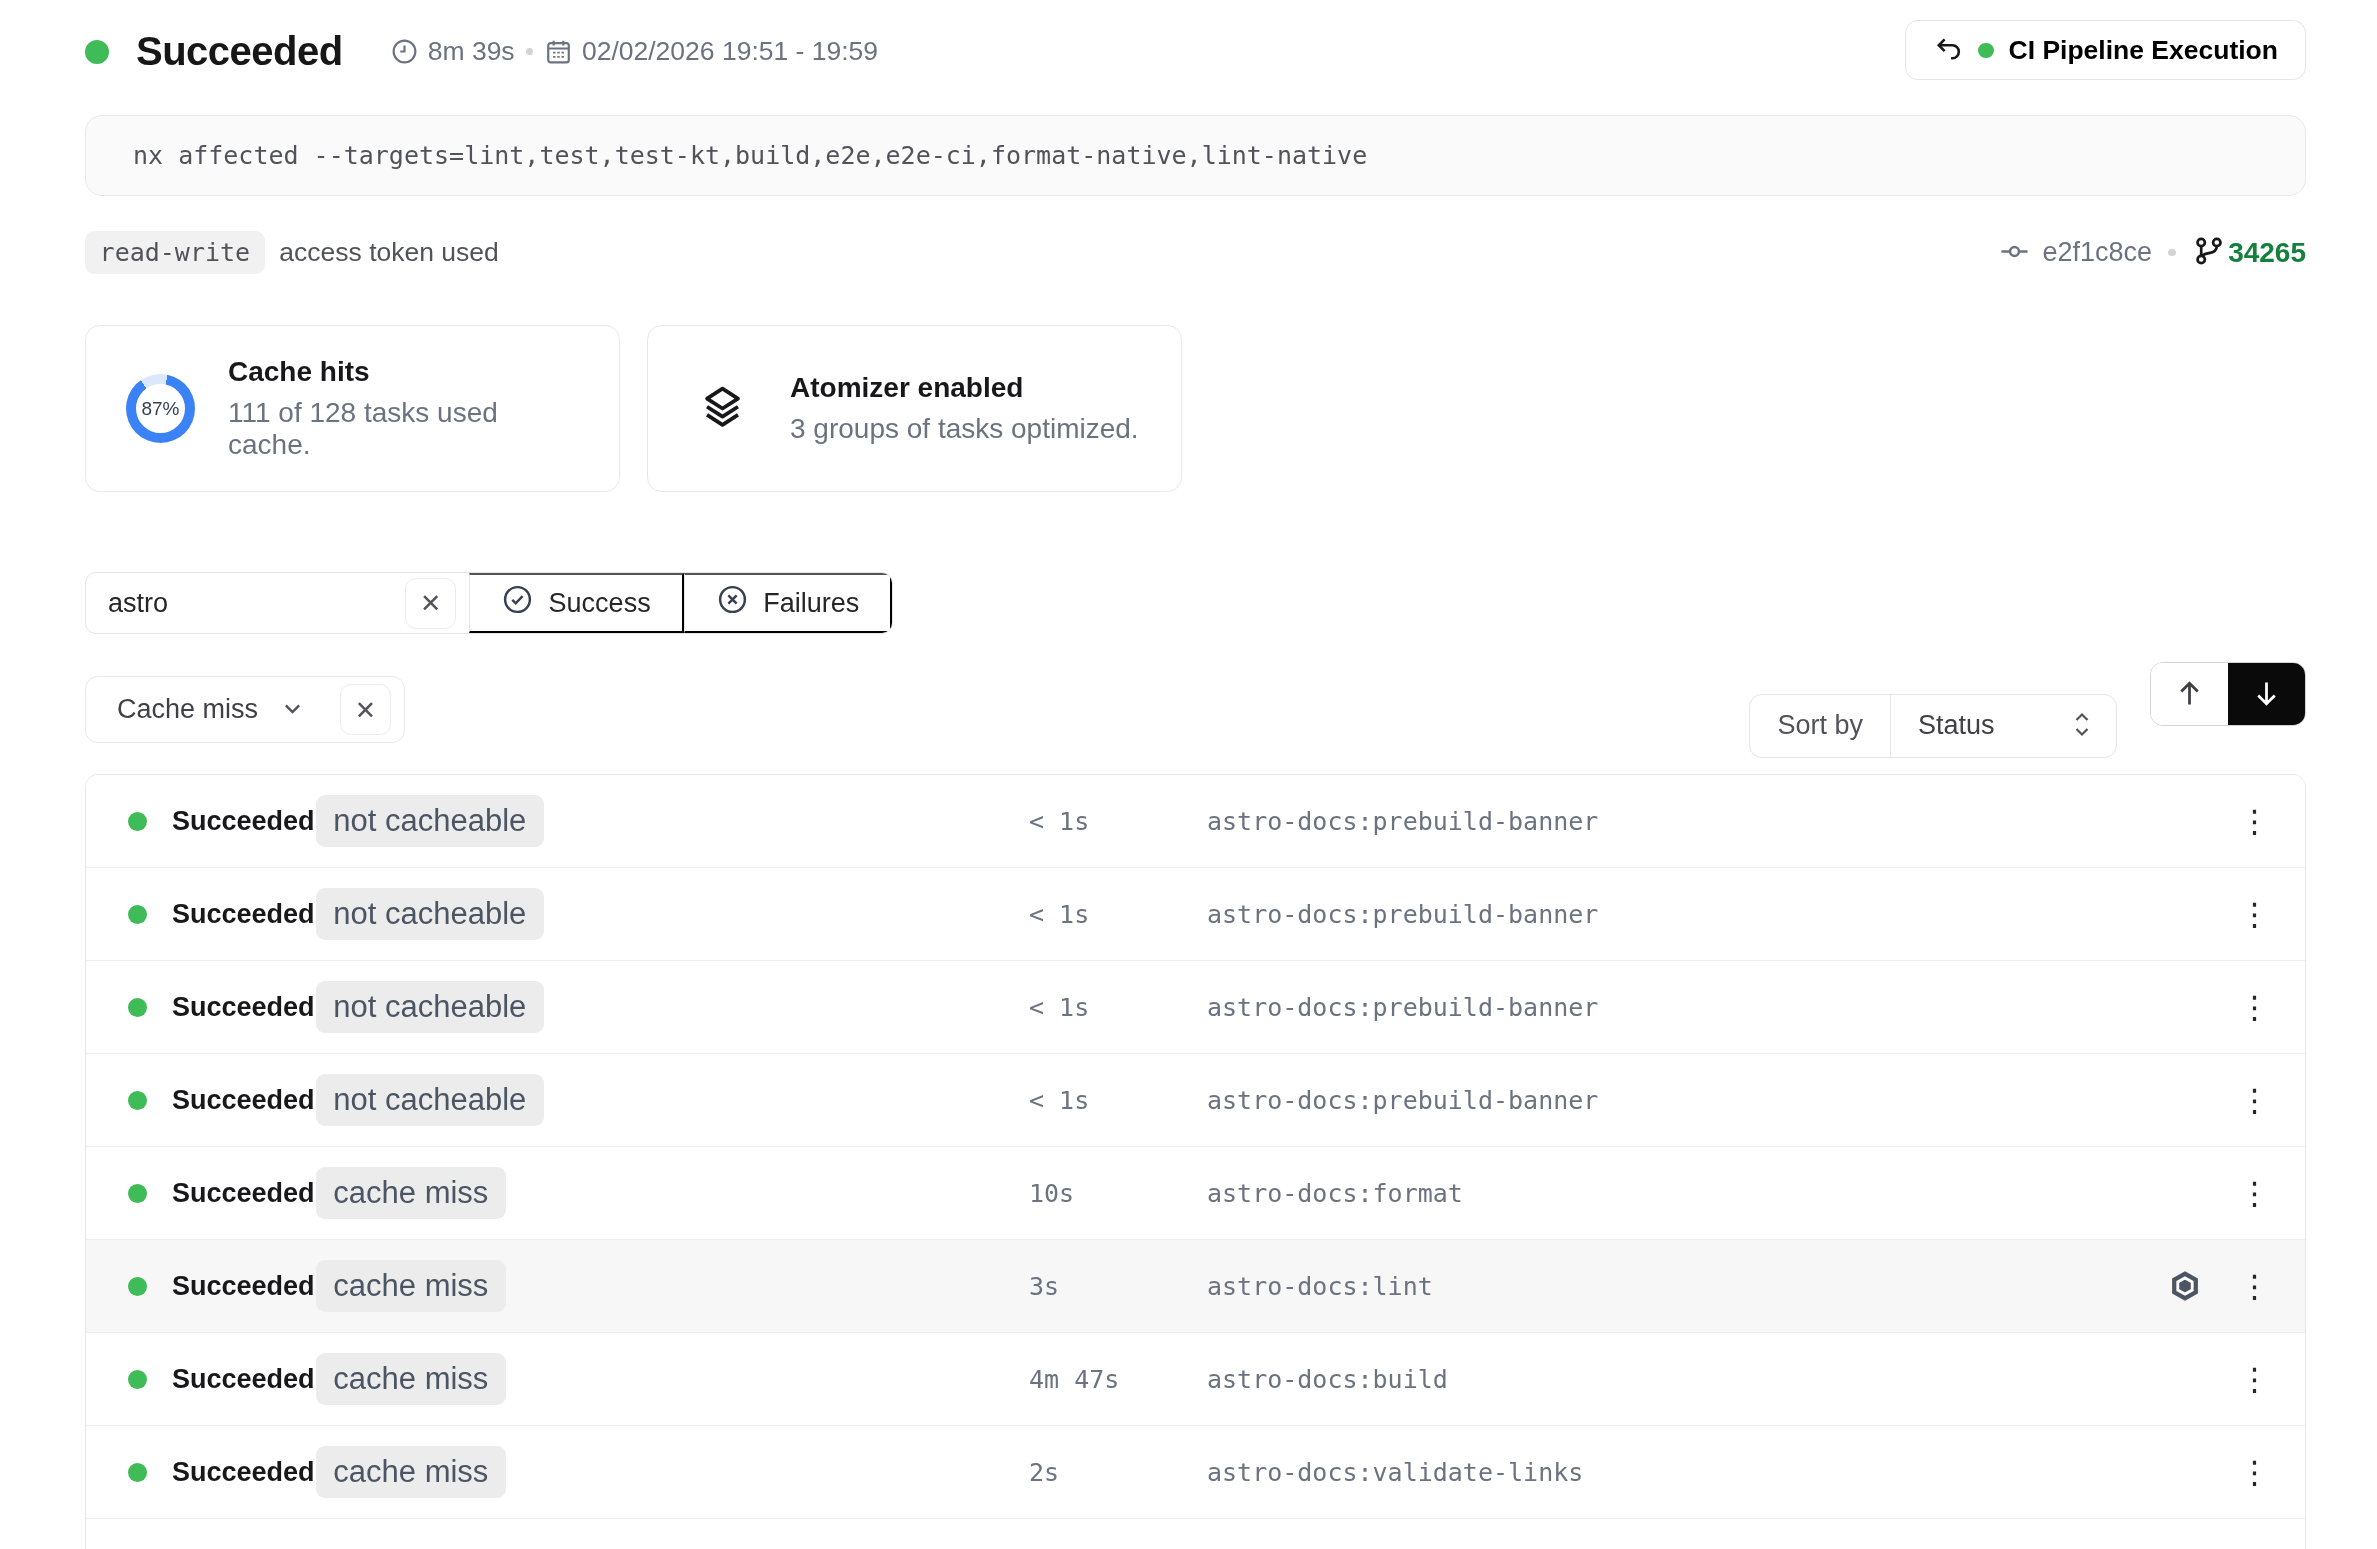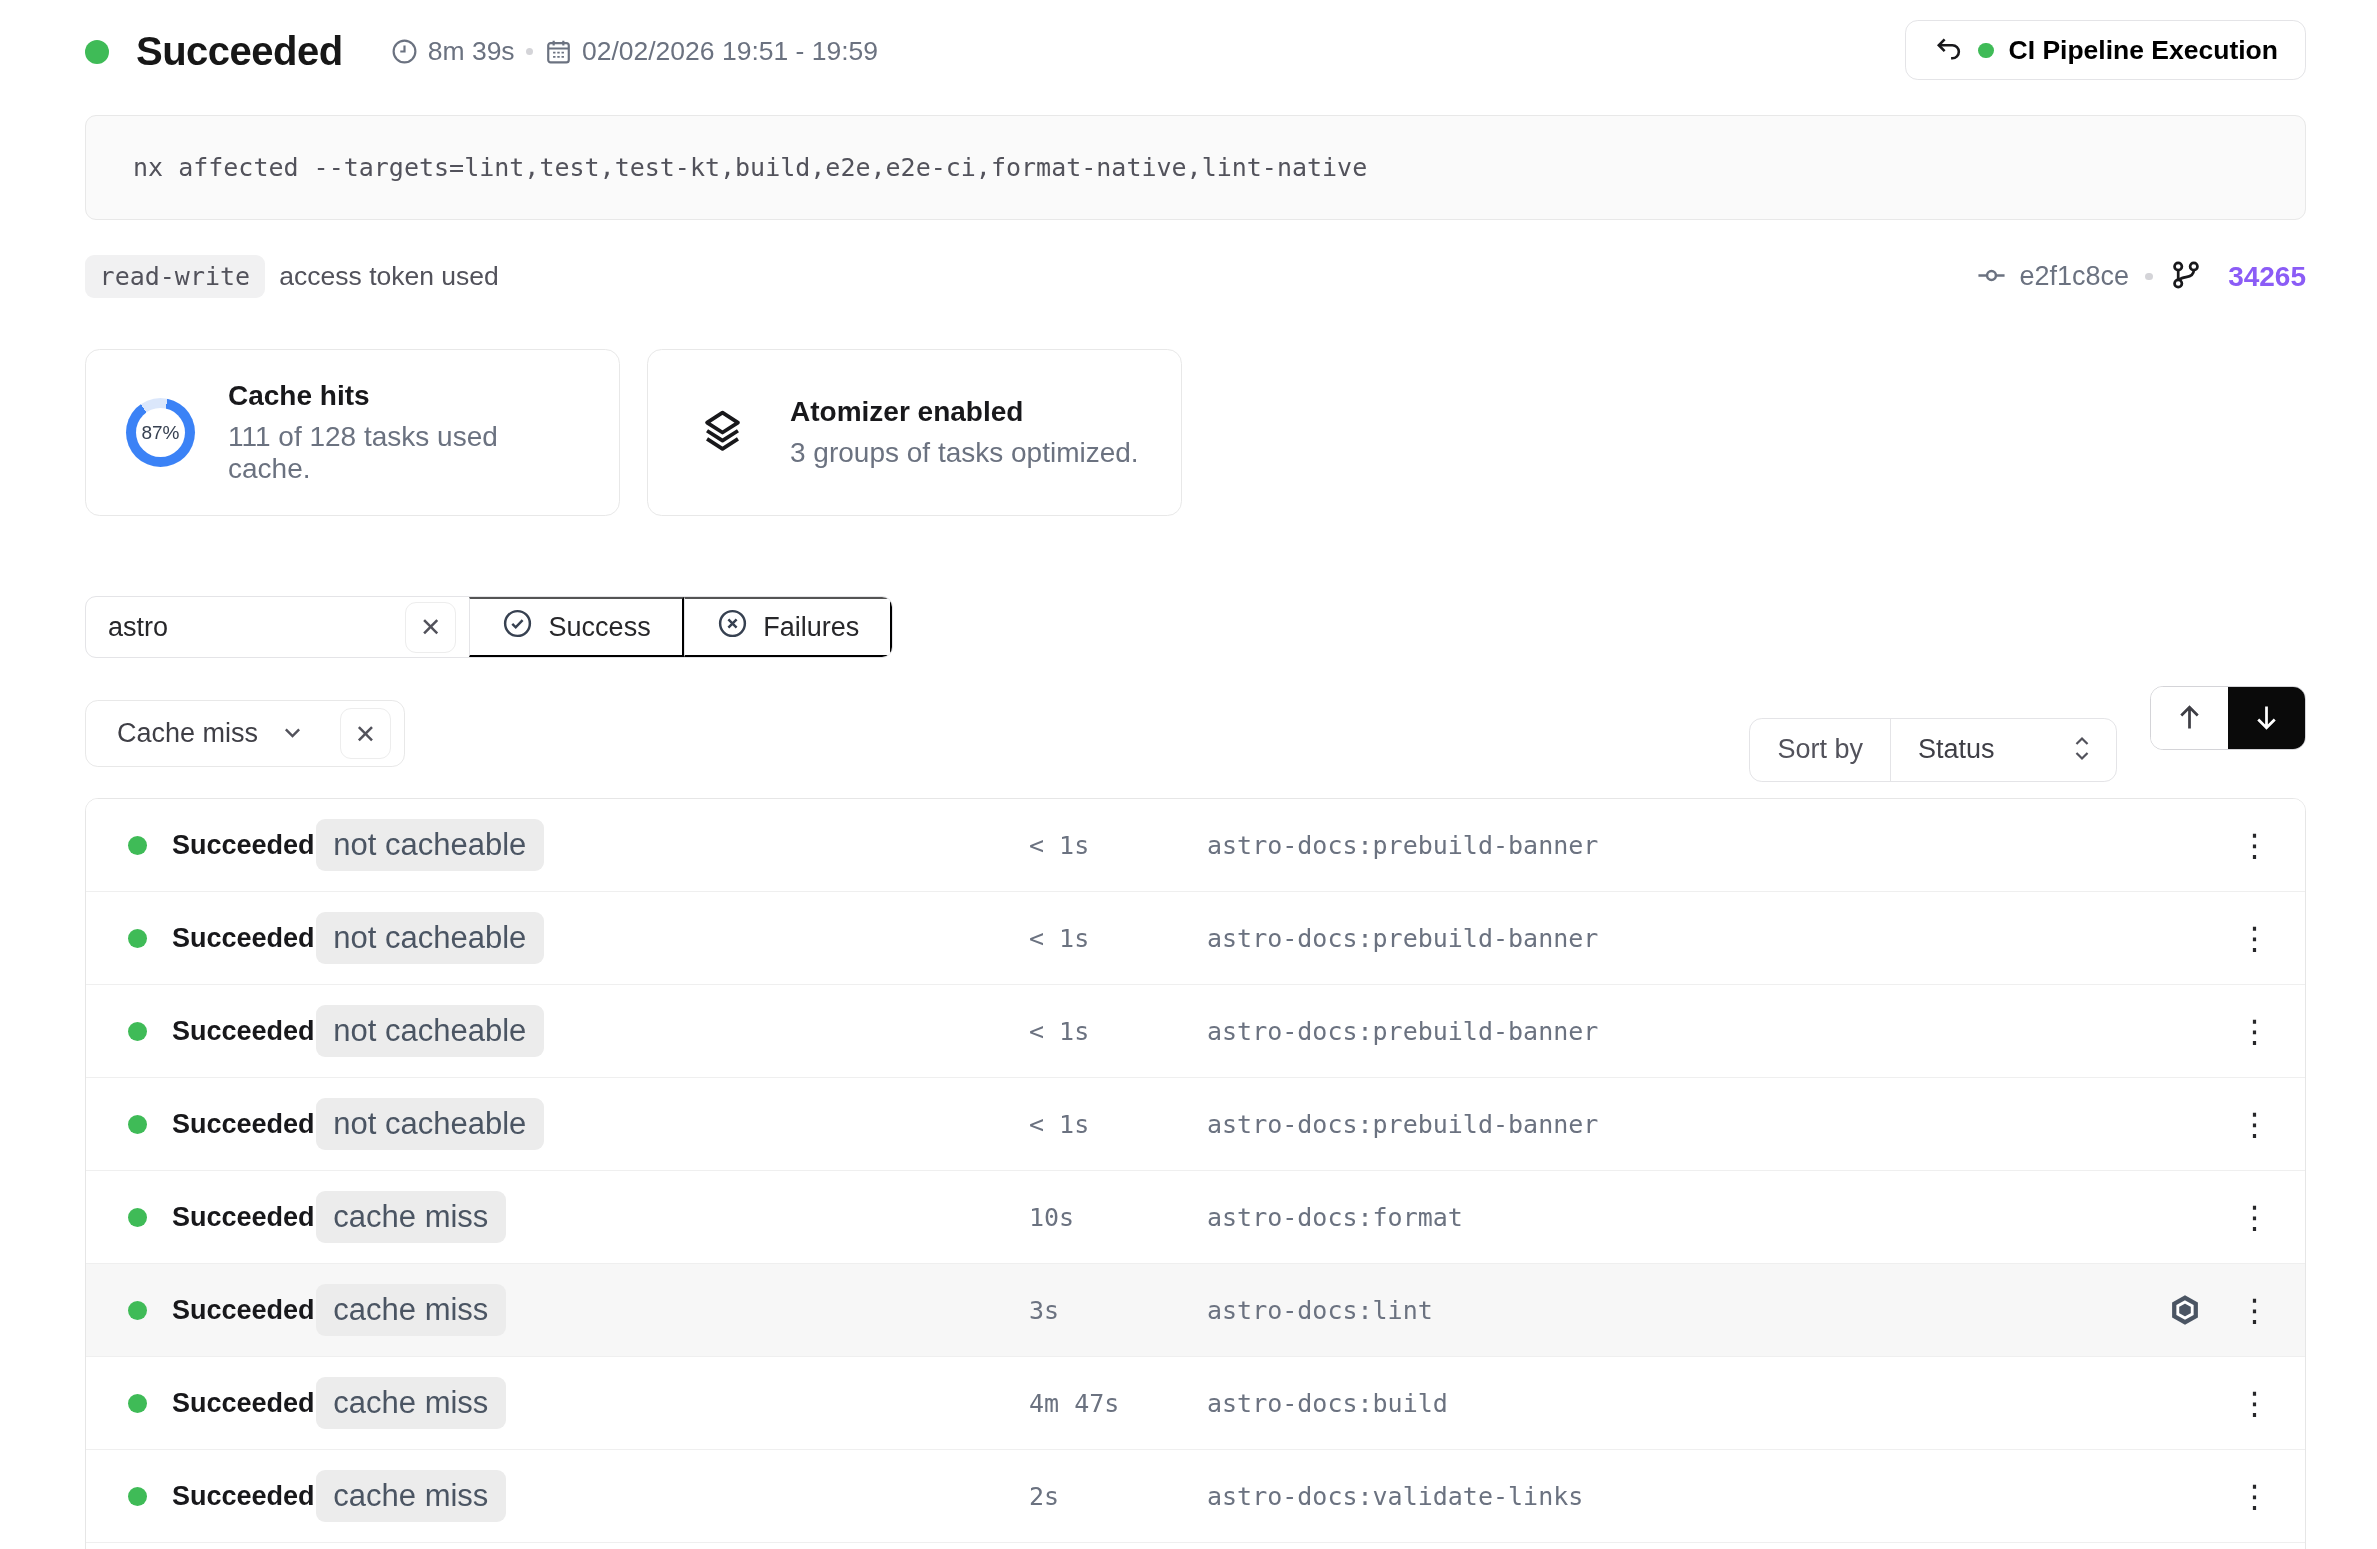--- a/index.html
+++ b/index.html
@@ -14,31 +14,31 @@
   .page-title { font-size: 40px; font-weight: 700; margin-left: 27px; letter-spacing: -0.5px; }
   .meta { display: flex; align-items: center; color: #6b7280; font-size: 26.5px; margin-left: 47px; gap: 9px; }
   .meta svg { display: block; }
   .sep-dot { width: 7.3px; height: 7.3px; border-radius: 50%; background: #d4d4d8; margin: 0 11px; }
   .pipeline-btn { position: absolute; right: 0; top: -2.7px; height: 60px; display: flex; align-items: center;
     gap: 14.6px; border: 0.9px solid #e4e4e7; border-radius: 12.8px; padding: 0 27px; background: #fff; cursor: pointer; }
   .pipeline-btn .mini-dot { width: 15.5px; height: 15.5px; border-radius: 50%; background: var(--green); }
   .pipeline-btn .lbl { font-size: 26.5px; font-weight: 700; }
 
   
-  .command-box { margin-top: 35px; height: 105px; background: #fafafa; border: 0.9px solid #e8e8e8;
-    border-radius: 11px; display: flex; align-items: center; padding: 12px 47px; }
+  .command-box { margin-top: 35px; height: 81px; background: #fafafa; border: 0.9px solid #e8e8e8;
+    border-radius: 17px; display: flex; align-items: center; padding: 12px 47px; }
   .command-box code { font-size: 25px; color: #52525b; }
 
   
   .token-row { margin-top: 31px; height: 51px; display: flex; align-items: center; position: relative; text-align: right; }
   .token-badge { background: #f1f1f2; border-radius: 9px; padding: 7.3px 14.6px; font-size: 25px; color: #52525b; }
   .token-text { font-size: 26.5px; color: #52525b; margin-left: 14.6px; }
   .vcs { position: absolute; right: 0; display: flex; align-items: center; }
   .vcs .commit-label { font-size: 27px; color: #6b7280; margin-left: 11px; }
-  .vcs .branch-label { font-size: 28px; color: #8b5cf6; font-weight: 600; margin-left: 25px; }
+  .vcs .branch-label { font-size: 28px; color: #15803d; font-weight: 600; margin-left: 2px; }
 
   
   .cards-row { margin-top: 47px; display: flex; gap: 27px; }
   .card { width: 535px; height: 167px; border: 0.9px solid #e8e8e8; border-radius: 14.6px;
     display: flex; align-items: center; padding: 0 40px; gap: 33px; background: #fff; }
   .donut { width: 69px; height: 69px; border-radius: 50%; position: relative; flex: none; }
   .donut::after { content: ""; position: absolute; inset: 10px; background: #fff; border-radius: 50%; }
   .donut span { position: absolute; inset: 0; display: flex; align-items: center; justify-content: center;
     font-size: 19px; color: #374151; z-index: 2; }
   .card-title { font-size: 28px; font-weight: 700; color: #18181b; }

